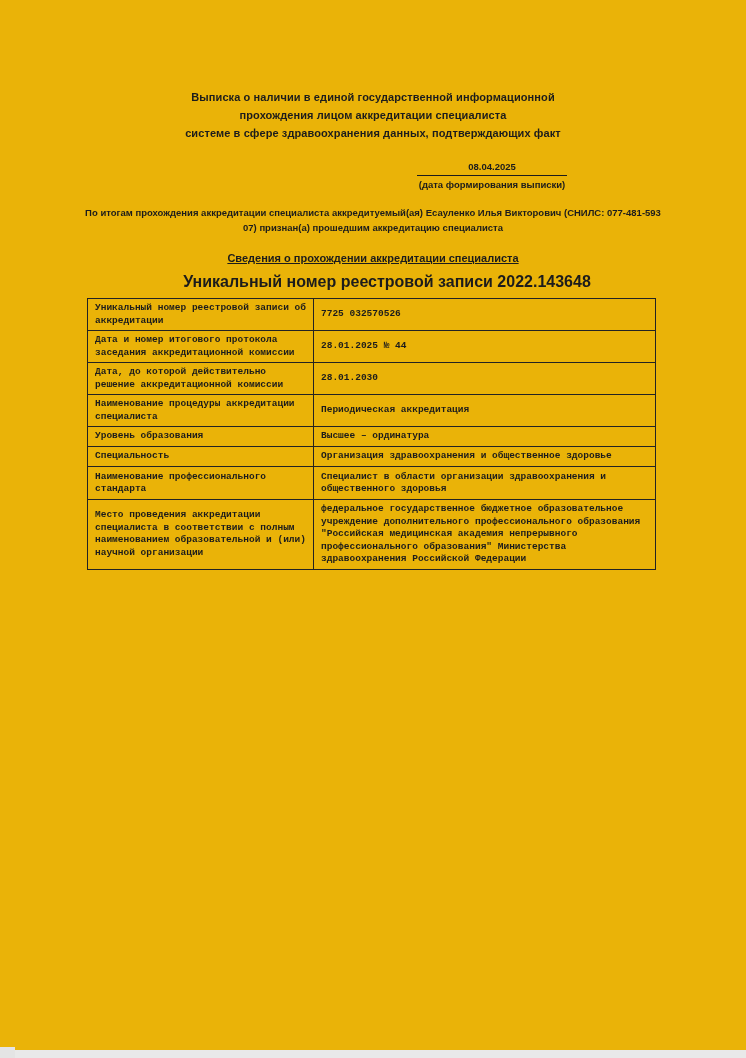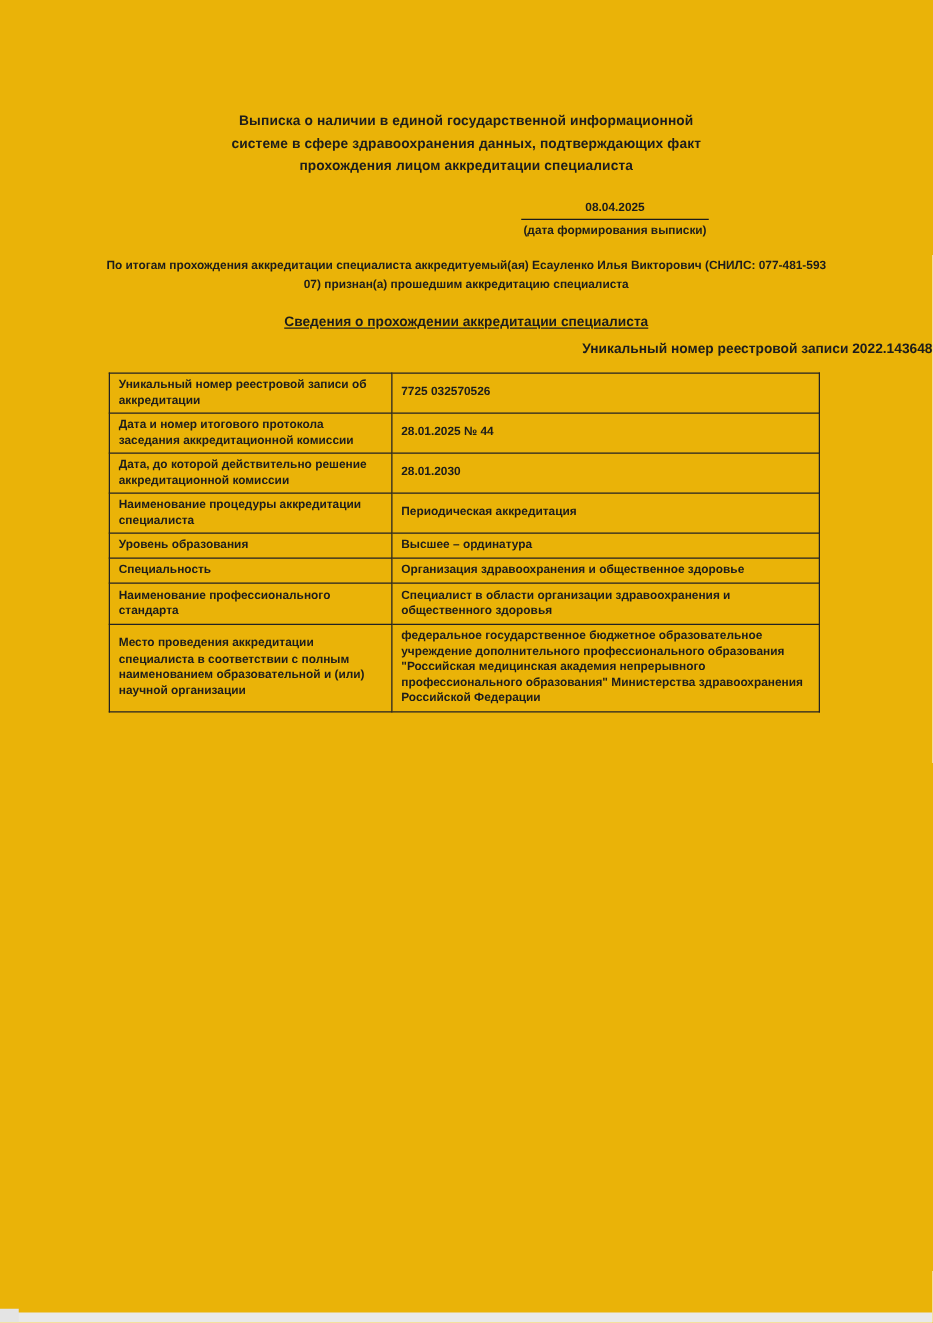--- a/index.html
+++ b/index.html
@@ -63,31 +63,32 @@
     right: 0;
     text-align: center;
     font-size: 11px;
     text-decoration: underline;
   }
   .registry-heading {
     position: absolute;
     top: 273px;
     left: 0;
     right: 0;
-    text-align: right;
-    font-size: 11px;
+    text-align: center;
+    font-size: 16px;
     padding-left: 28px;
   }
   table.acc {
     position: absolute;
     top: 298px;
     left: 87px;
     width: 568px;
     border-collapse: collapse;
     table-layout: fixed;
+    font-family: Liberation Mono, monospace;
   }
   table.acc td {
     border: 1.5px solid #232323;
     font-size: 9.5px;
     line-height: 12.5px;
     font-weight: 700;
     vertical-align: middle;
     padding: 3px 7px;
     word-wrap: break-word;
   }
@@ -118,22 +119,22 @@
     background: #e4e4e4;
   }
 </style>
 </head>
 <body>
 
 <div class="page">
 
   <div class="title">
     <div>Выписка о наличии в единой государственной информационной</div>
+    <div>прохождения лицом аккредитации специалиста</div>
     <div>системе в сфере здравоохранения данных, подтверждающих факт</div>
-    <div>прохождения лицом аккредитации специалиста</div>
   </div>
 
   <div class="date-block">
     <span class="date-value">08.04.2025</span>
     <span class="date-caption">(дата формирования выписки)</span>
   </div>
 
   <div class="intro">По итогам прохождения аккредитации специалиста аккредитуемый(ая) Есауленко Илья Викторович (СНИЛС: 077-481-593 07) признан(а) прошедшим аккредитацию специалиста</div>
 
   <div class="section-heading">Сведения о прохождении аккредитации специалиста</div>

